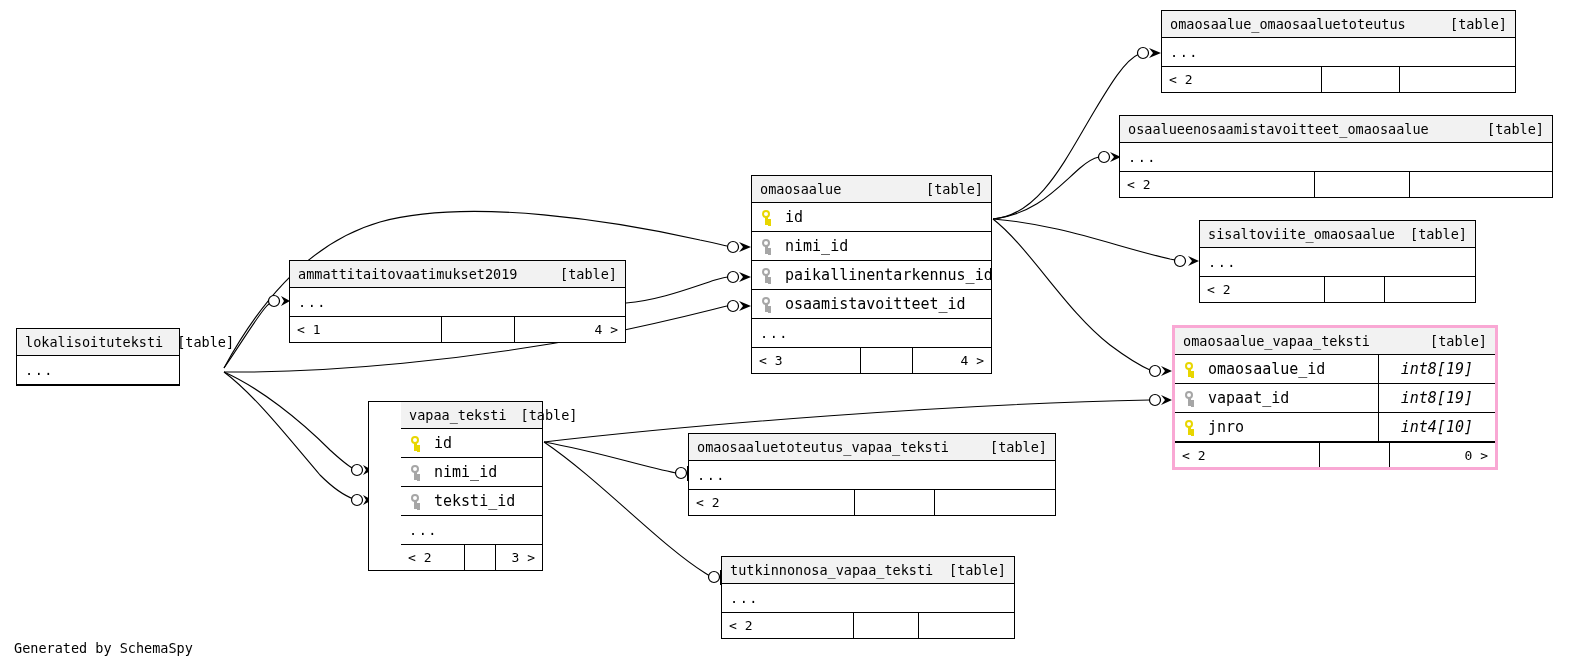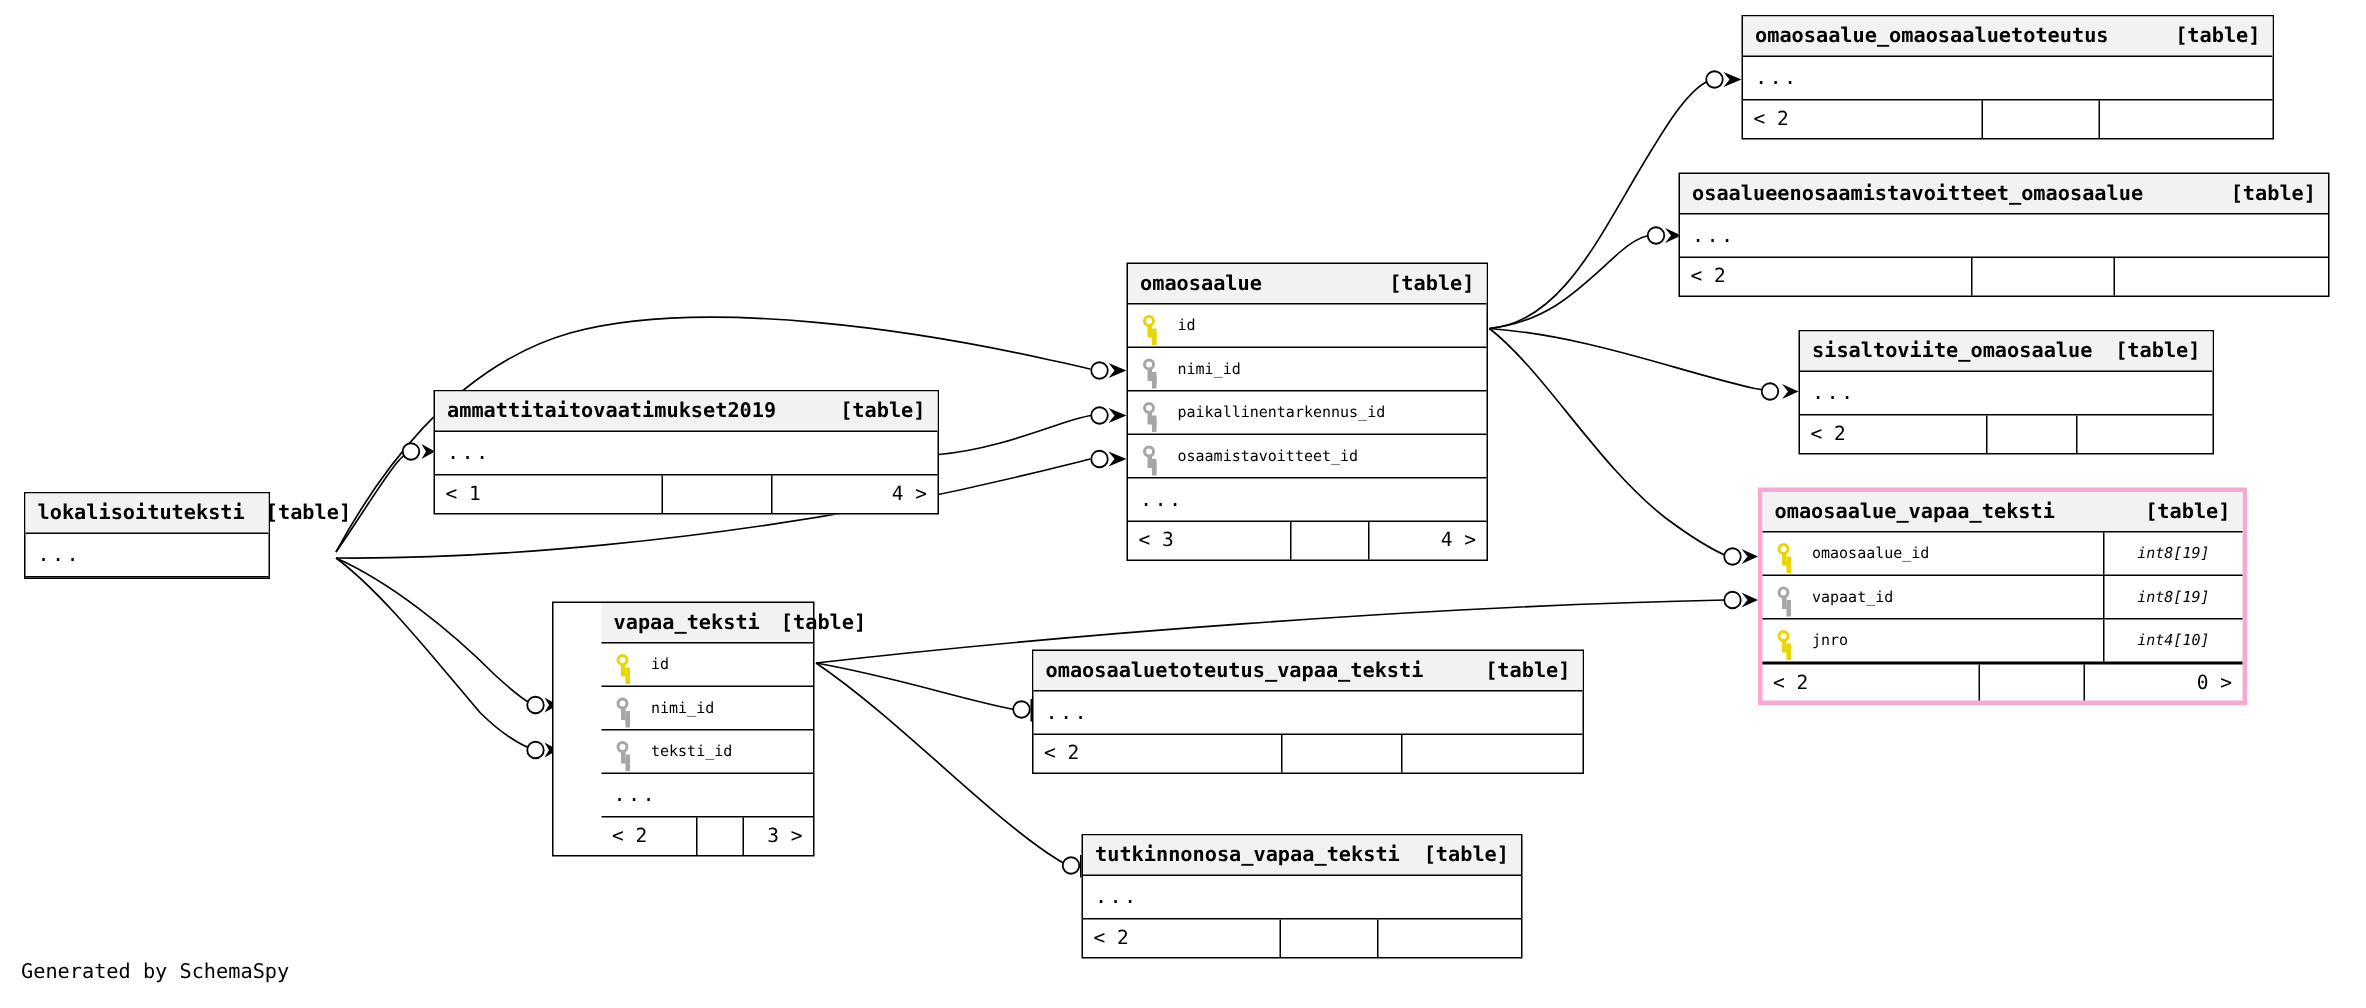--- a/index.html
+++ b/index.html
@@ -57,31 +57,31 @@
     align-items: center;
     justify-content: space-between;
     background: #f2f2f2;
     border-bottom: 1px solid #000000;
     box-sizing: border-box;
     height: 27px;
     padding: 0 8px;
     font-size: 13.5px;
     color: #000000;
     white-space: nowrap;
-    font-weight: bold;
   }
   .thead .tname { letter-spacing: 0px; }
   .thead .ttag  { margin-left: 14px; }
 
   .trow {
     display: flex;
+    align-items: center;
     box-sizing: border-box;
     height: 29px;
     border-bottom: 1px solid #000000;
-    font-size: 10px;
+    font-size: 15px;
     color: #000000;
     white-space: nowrap;
   }
   .trow:last-child { border-bottom: none; }
   .trow .colname {
     flex: 1 1 auto;
     display: flex;
     align-items: center;
     padding-left: 8px;
     overflow: hidden;

